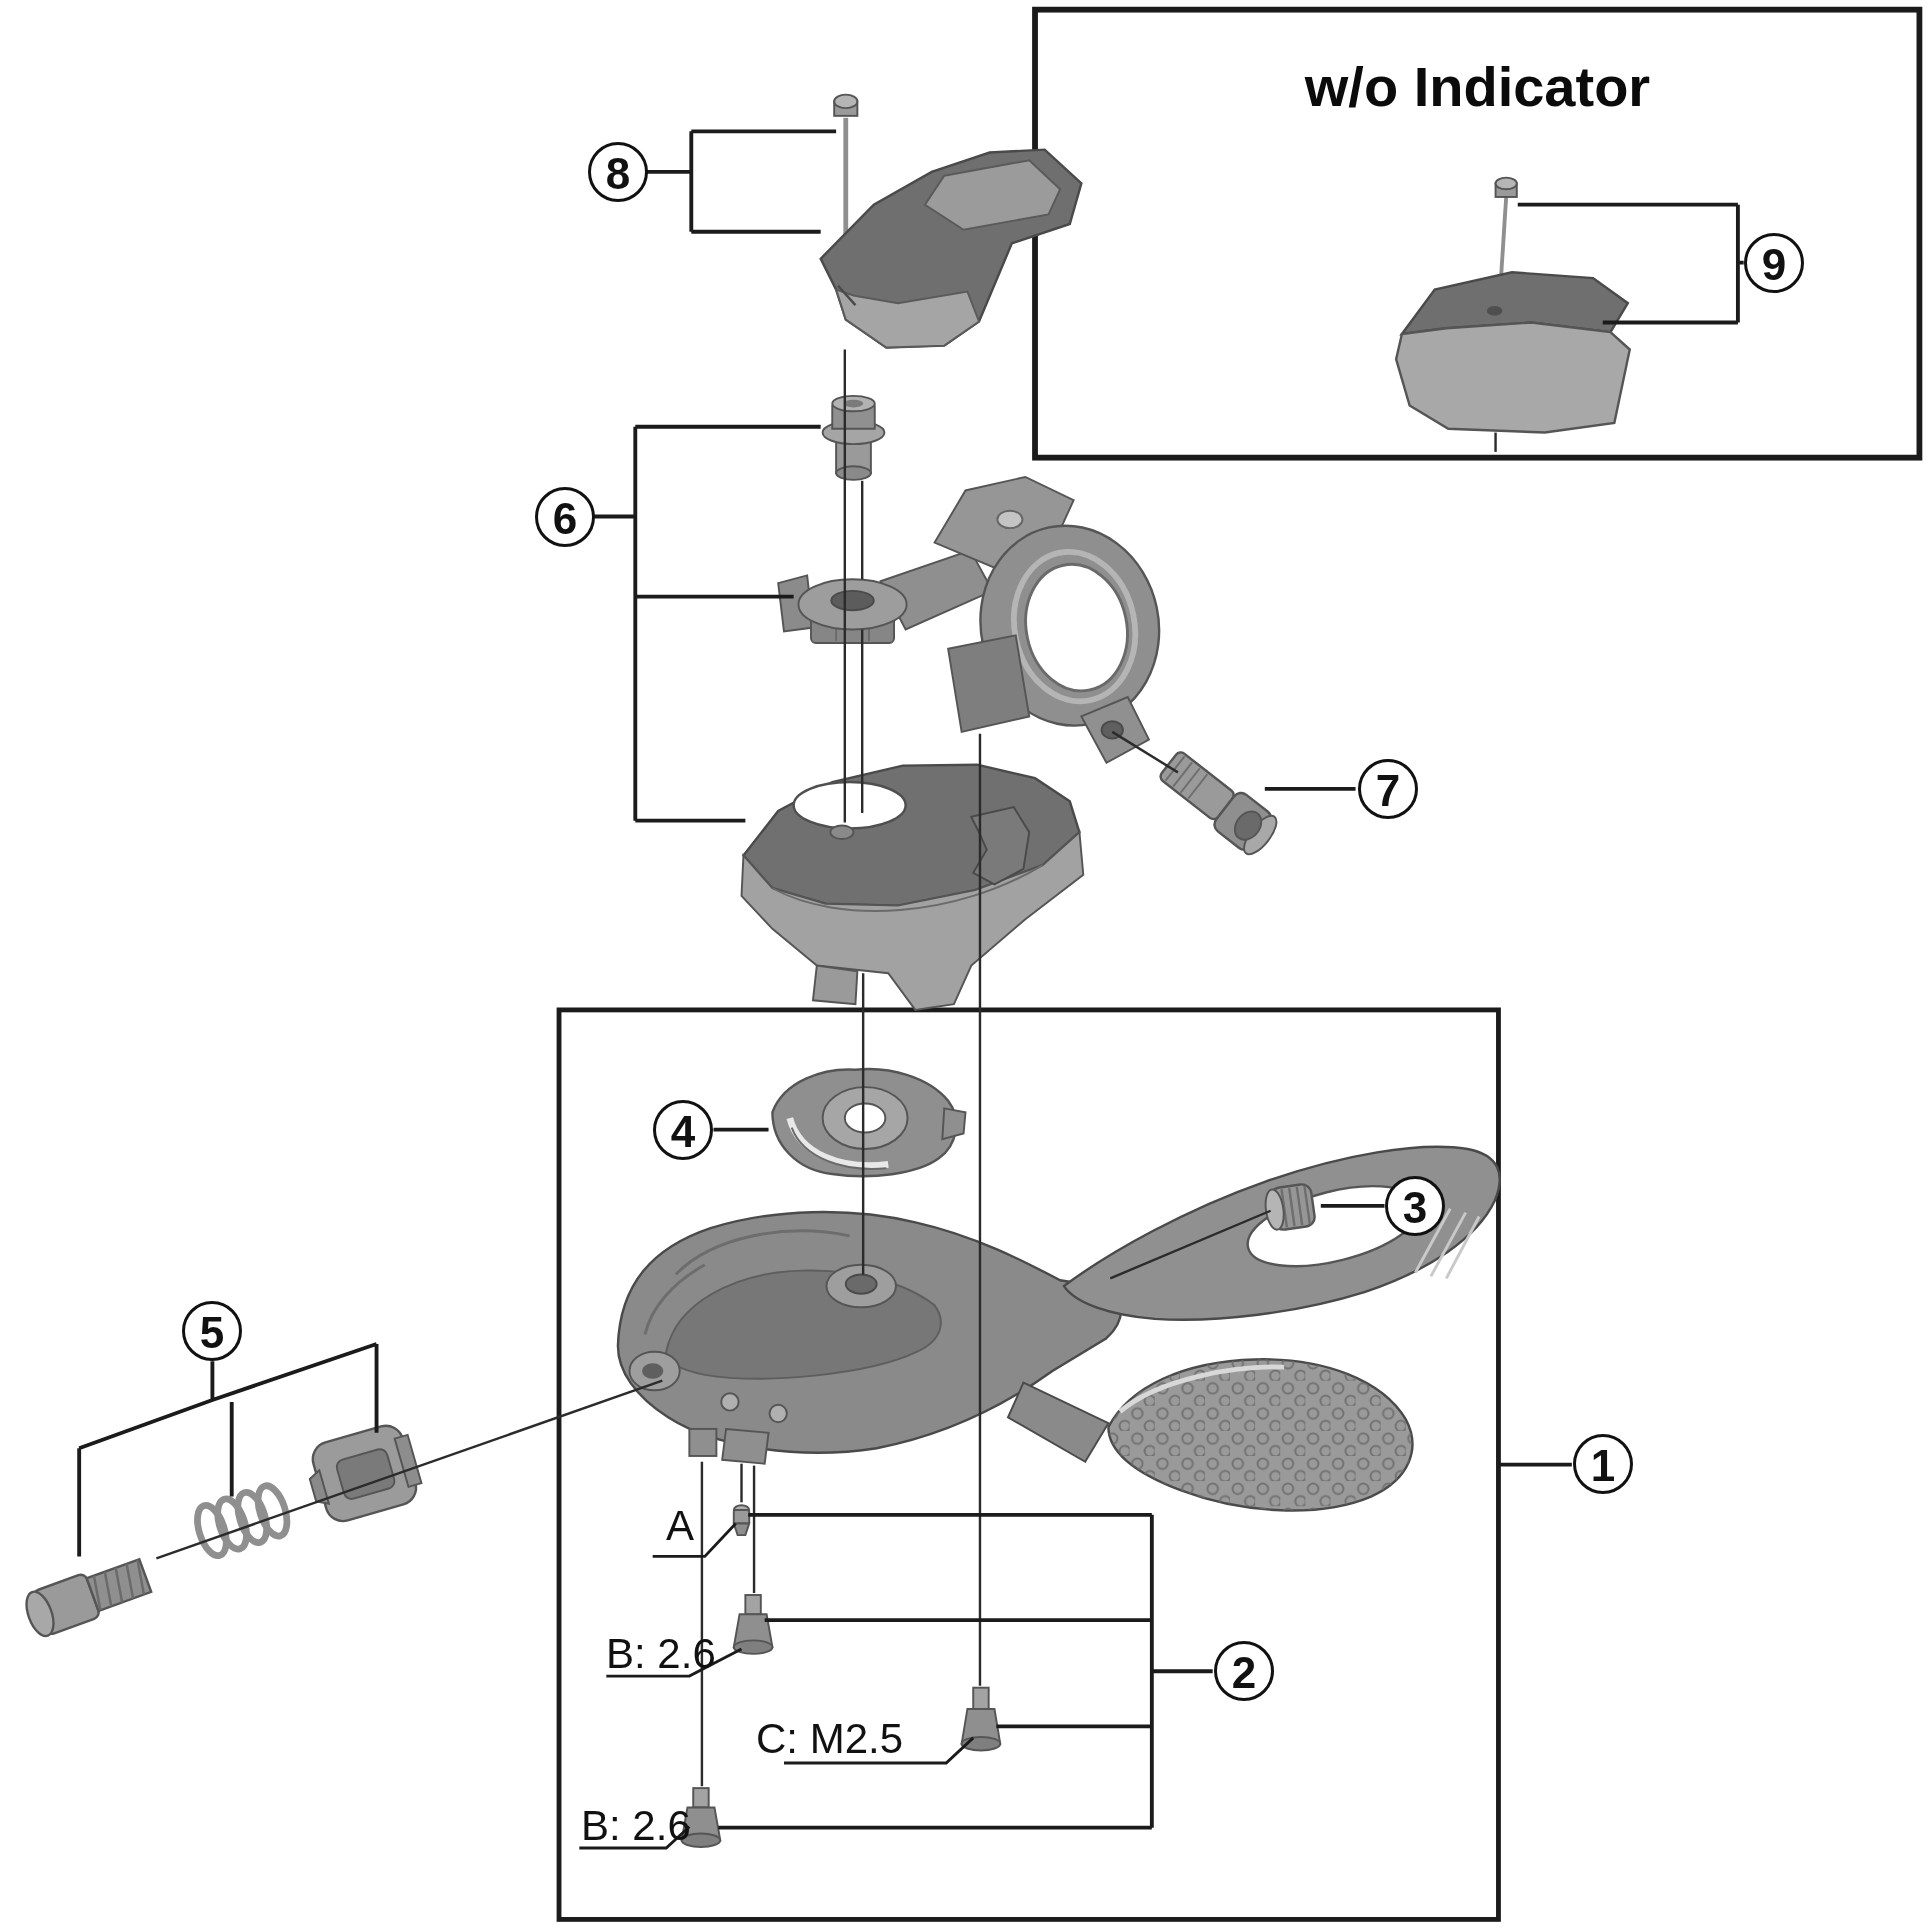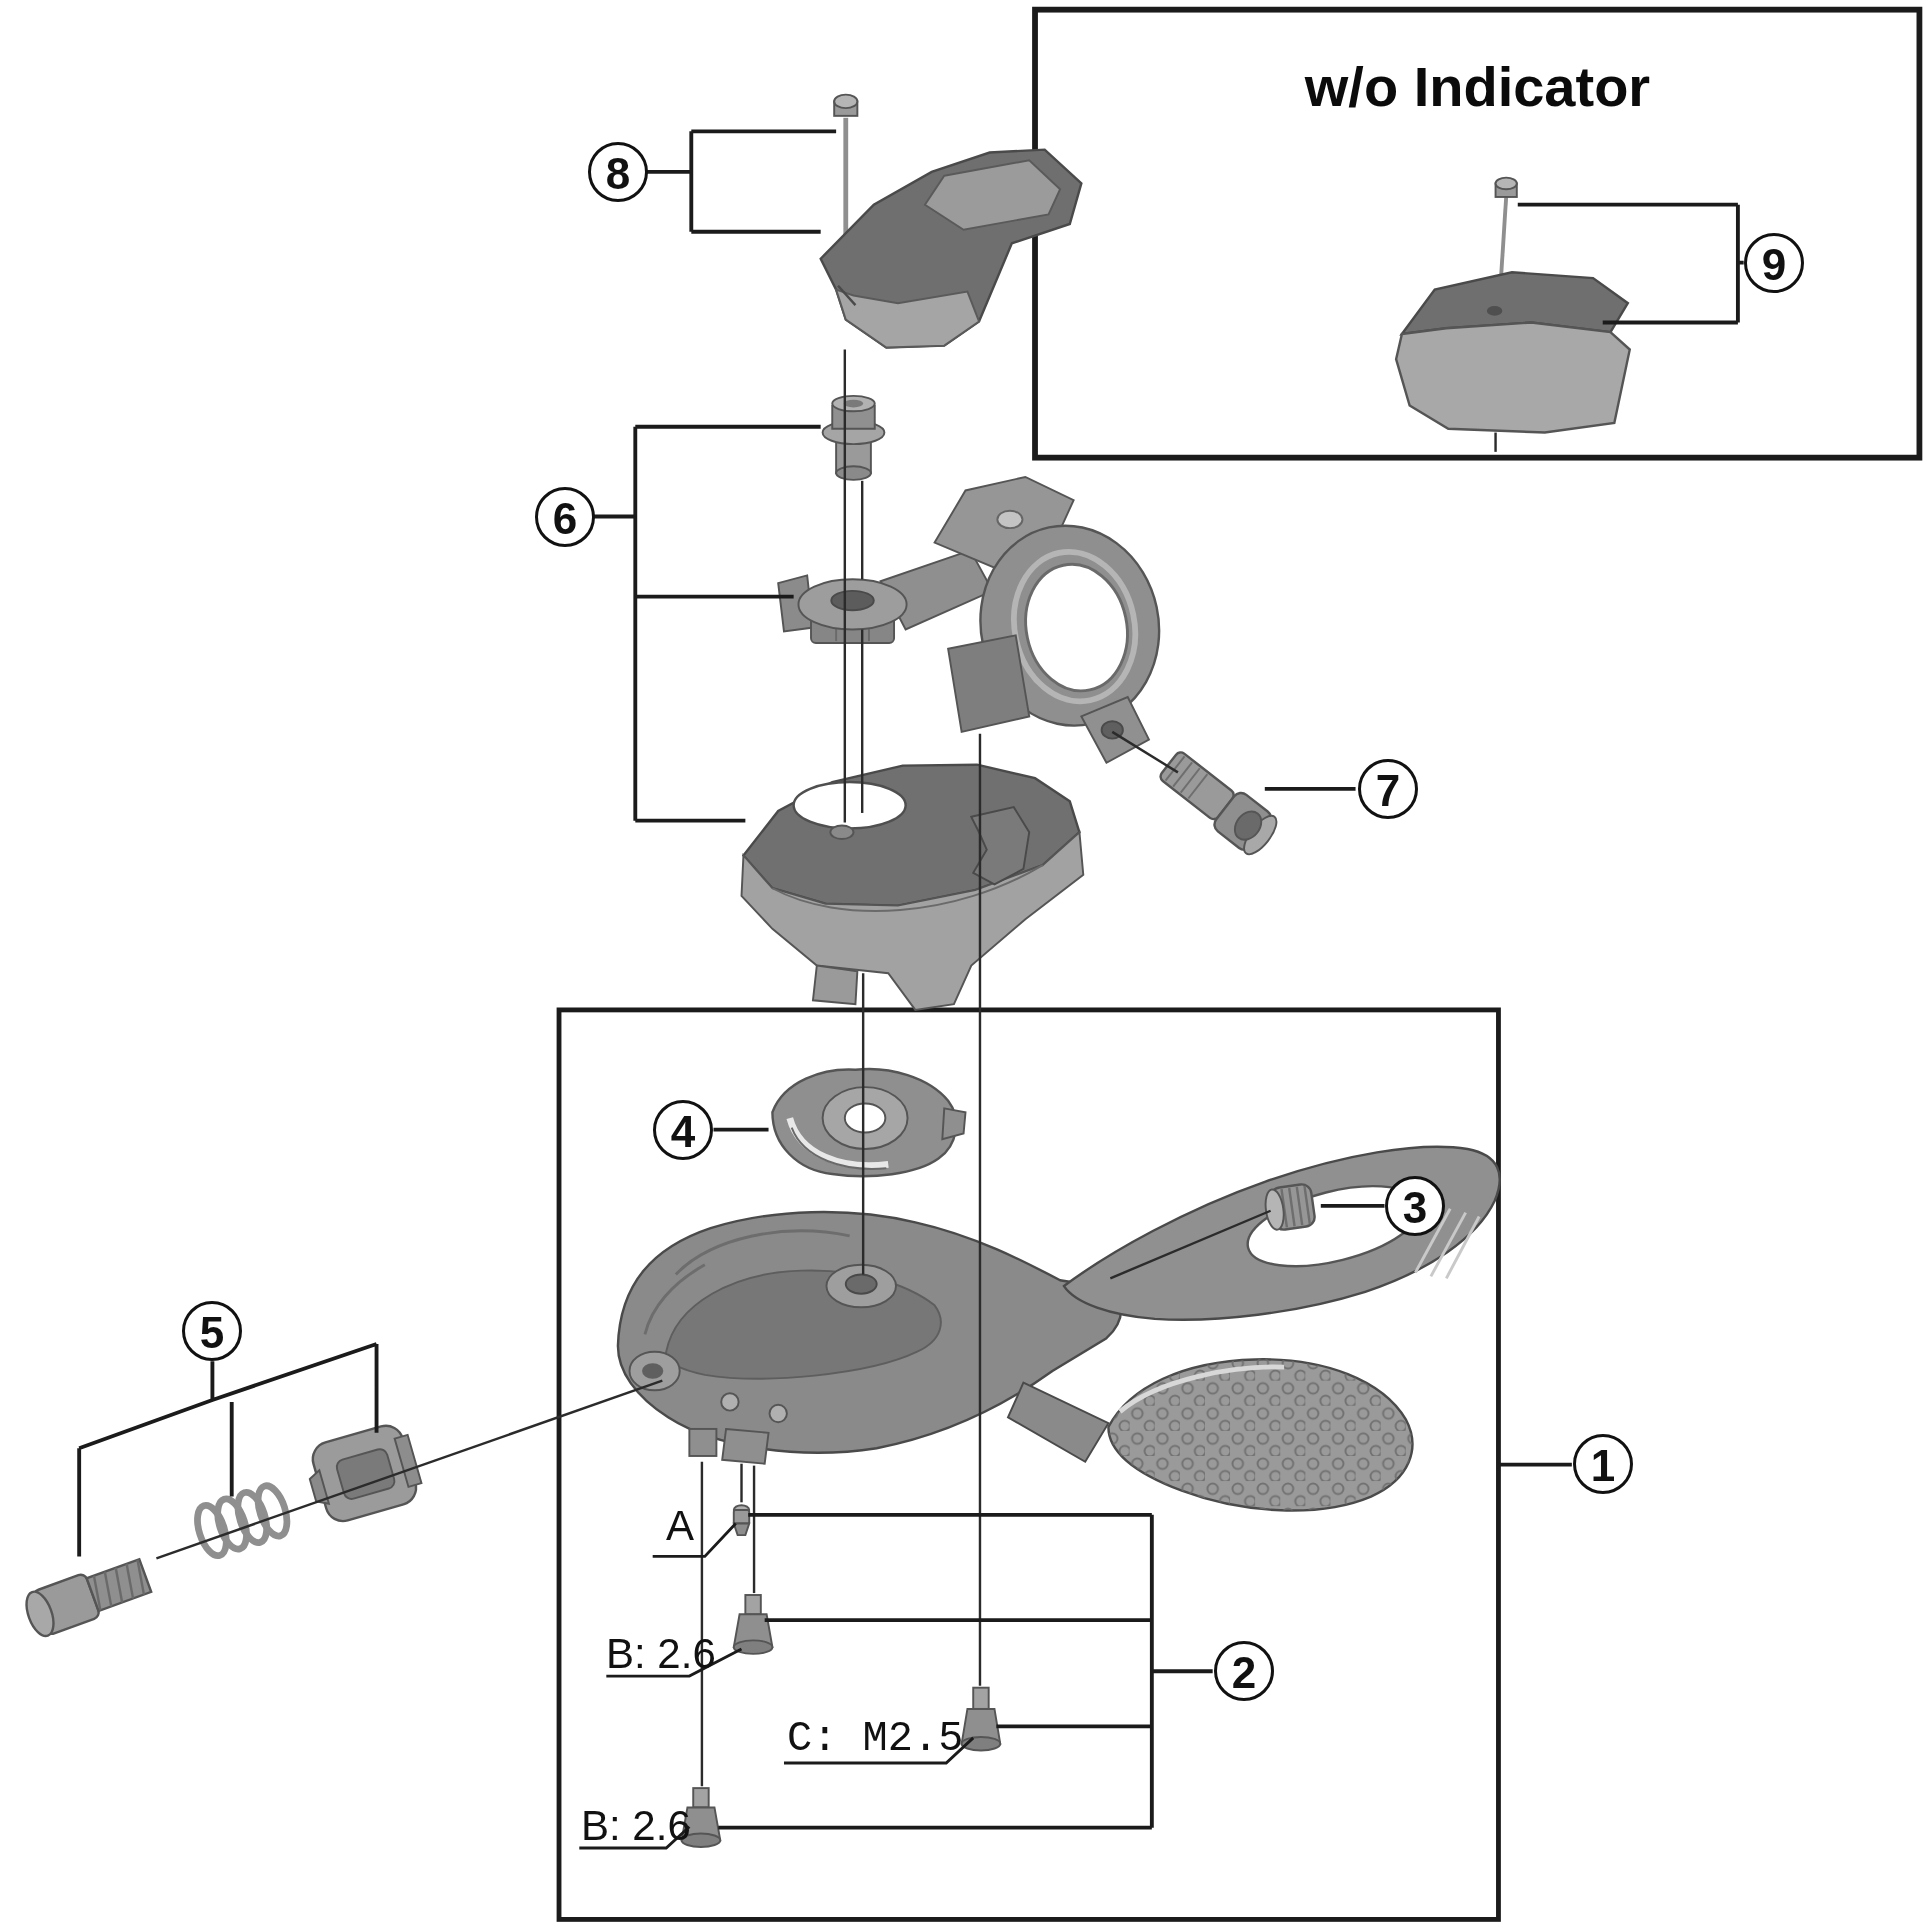--- a/index.html
+++ b/index.html
@@ -237,17 +237,17 @@
 <div class="callout" style="left:1385px;top:1176px;">3</div>
 <div class="callout" style="left:653px;top:1100px;">4</div>
 <div class="callout" style="left:182px;top:1301px;">5</div>
 <div class="callout" style="left:535px;top:487px;">6</div>
 <div class="callout" style="left:1358px;top:759px;">7</div>
 <div class="callout" style="left:588px;top:142px;">8</div>
 <div class="callout" style="left:1744px;top:233px;">9</div>
 
 <div class="lbl" style="left:666px;top:1502px;">A</div>
 <div class="lbl" style="left:606px;top:1630px;">B: 2.6</div>
-<div class="lbl" style="left:787px;top:1715px;font-family:Liberation Mono, monospace;">C: M2.5</div>
+<div class="lbl" style="left:756px;top:1715px;">C: M2.5</div>
 <div class="lbl" style="left:581px;top:1802px;">B: 2.6</div>
 
 </div>
 
 
 </body></html>

